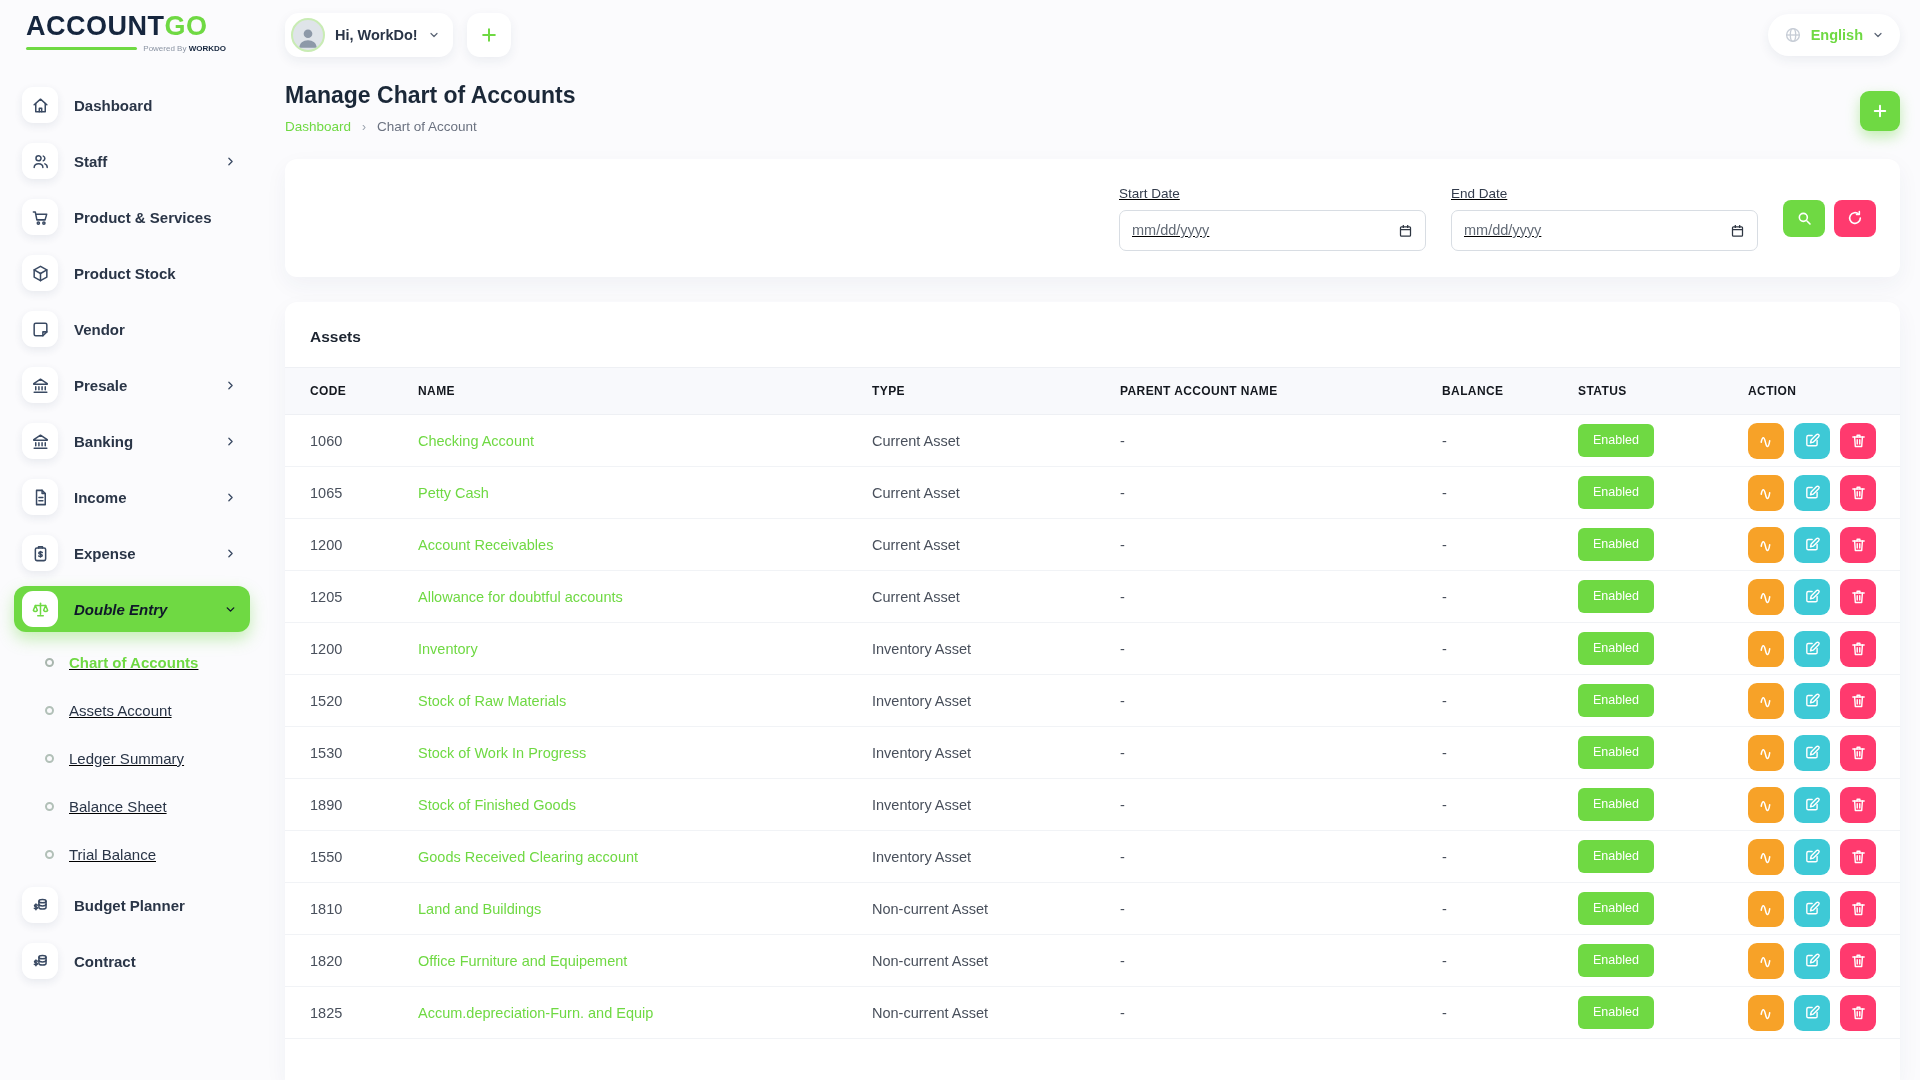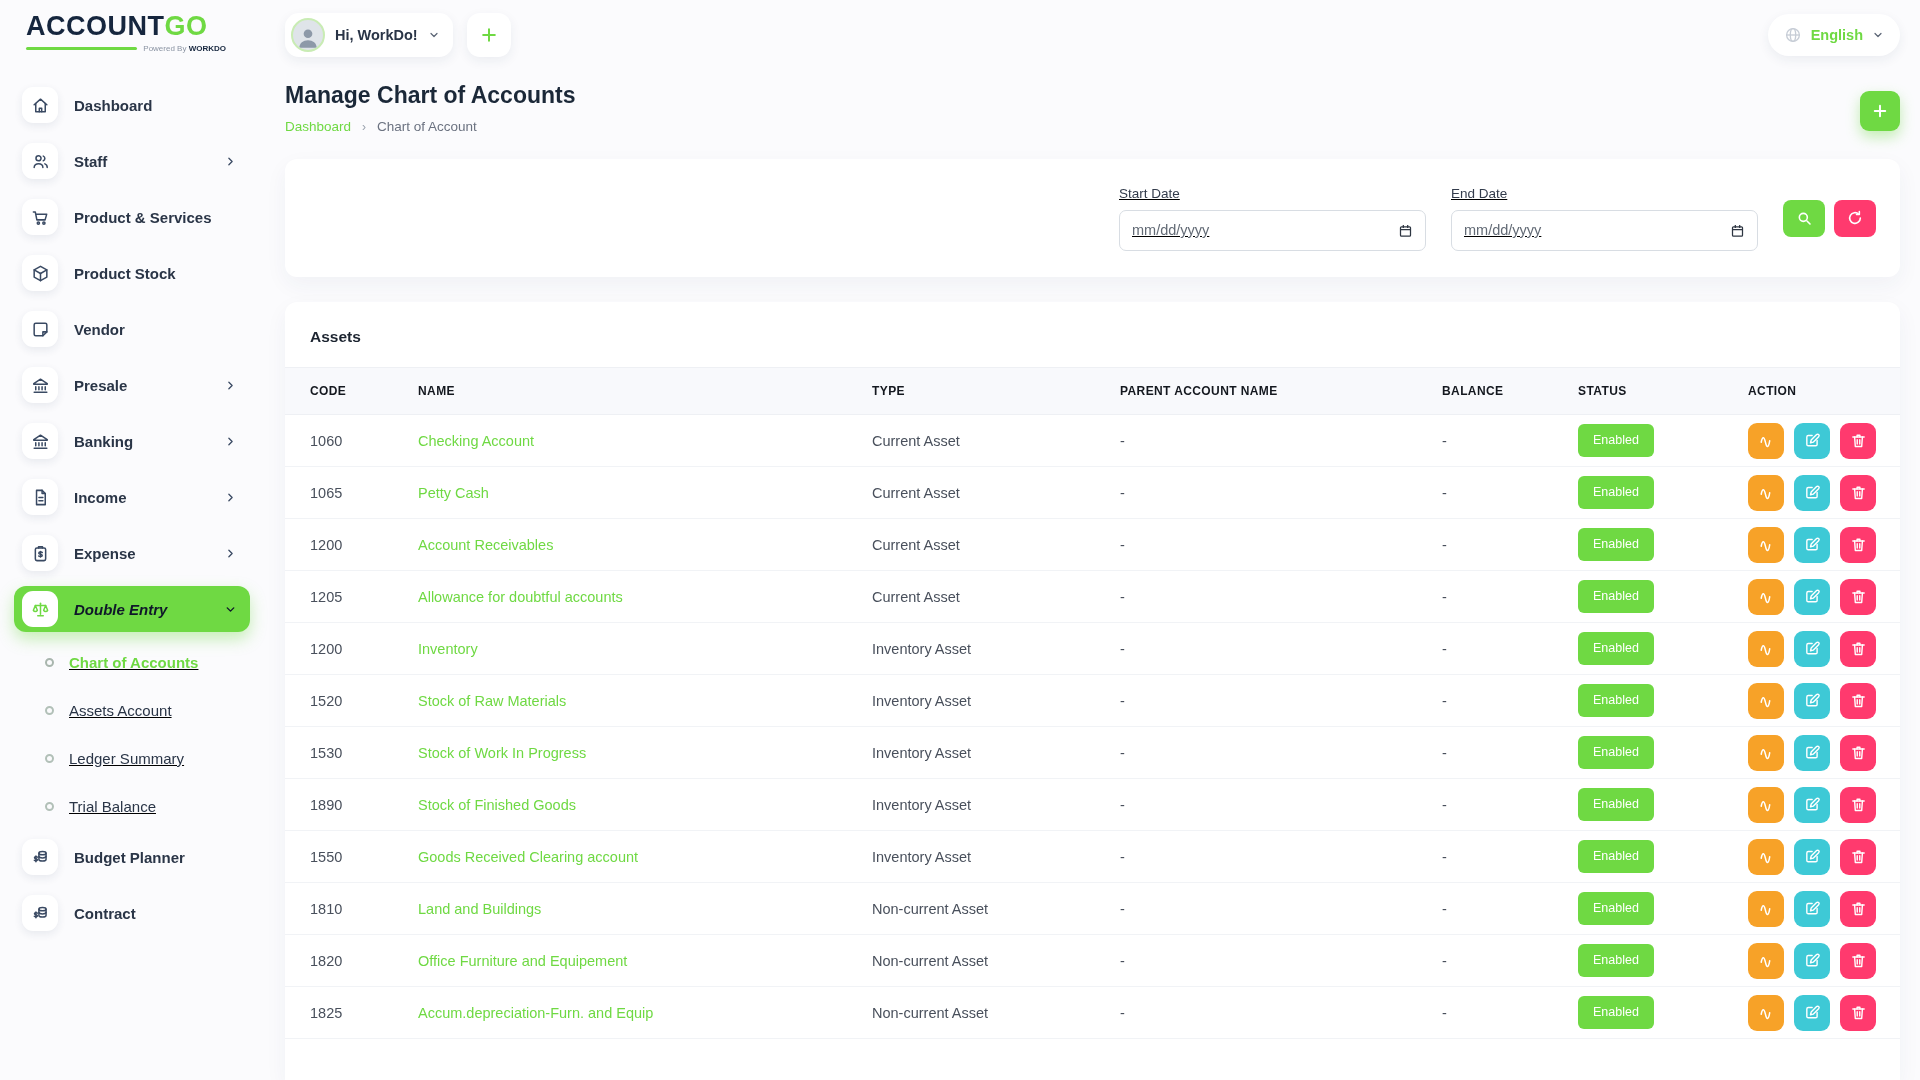--- a/index.html
+++ b/index.html
@@ -236,20 +236,24 @@
         <div class="sub-item">
           <span class="bullet"></span>
                    <span class="sub-label">Assets Account</span>
         </div>
         <div class="sub-item">
           <span class="bullet"></span>
                    <span class="sub-label">Ledger Summary</span>
         </div>
         <div class="sub-item">
           <span class="bullet"></span>
+                   <span class="sub-label">Balance Sheet</span>
+        </div>
+        <div class="sub-item">
+          <span class="bullet"></span>
                    <span class="sub-label">Trial Balance</span>
         </div>
         <div class="side-item">
           <span class="side-ic">
             <svg viewBox="0 0 24 24" fill="none" stroke="currentColor" stroke-width="1.9" stroke-linecap="round" stroke-linejoin="round">
               <ellipse cx="14.5" cy="6.5" rx="4.5" ry="2"></ellipse>
               <path d="M10 6.5v4c0 1.1 2 2 4.5 2s4.5-.9 4.5-2v-4"></path>
               <path d="M10 10.5v4c0 1.1 2 2 4.5 2s4.5-.9 4.5-2v-4"></path>
               <path d="M6.2 10.2v7.2"></path>
               <path d="M8.1 11.5c-.5-.8-3.7-1-3.7.8 0 1.7 3.7.7 3.7 2.5 0 1.5-2.9 1.6-3.9.6"></path>

